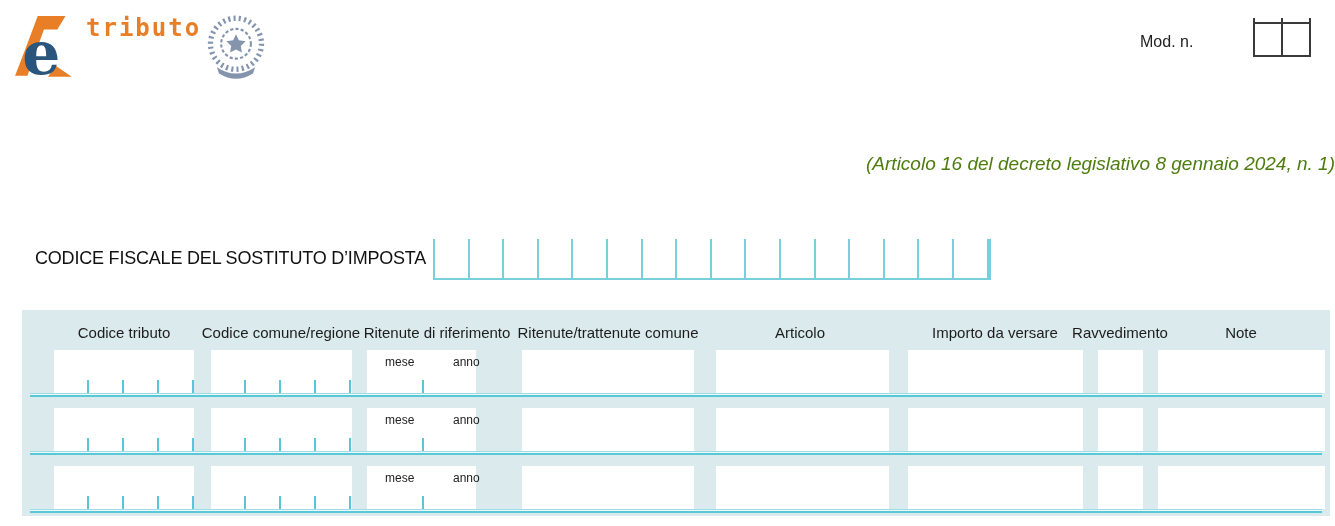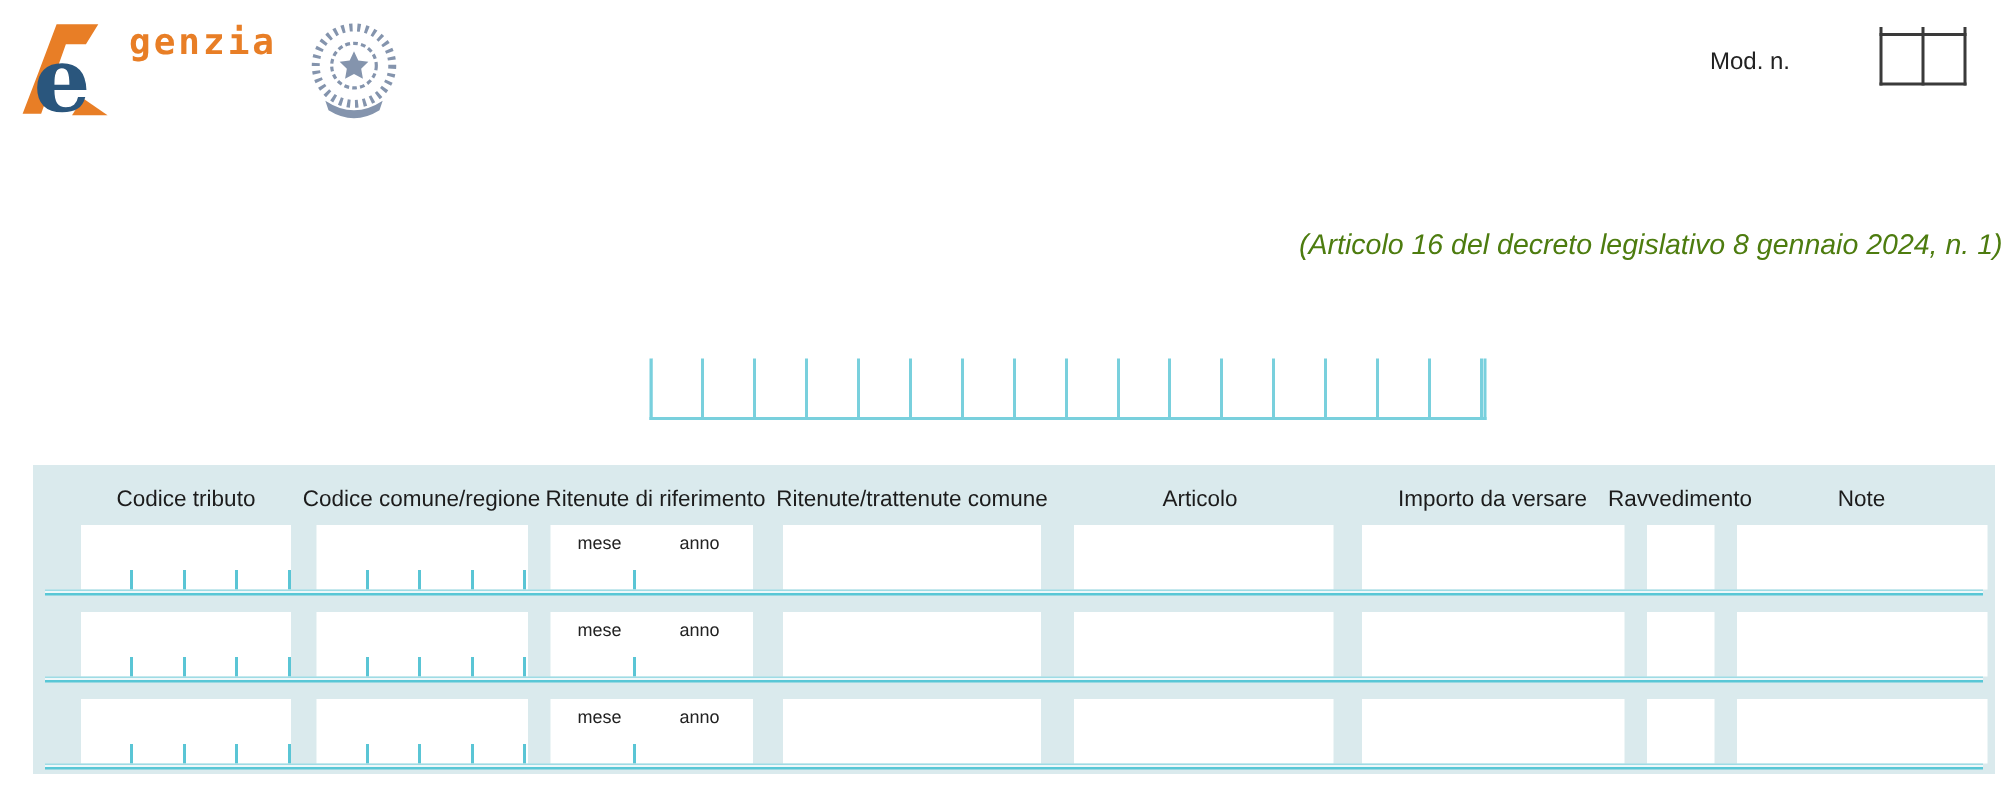--- a/index.html
+++ b/index.html
@@ -38,59 +38,60 @@
   .cellbox{position:absolute;height:43px;background:#fff;}
   .comb4{background-image:repeating-linear-gradient(to right,transparent 0 33px,#5ac5d5 33px 35px);
     background-size:200px 13px;background-position:left bottom;background-repeat:no-repeat;}
   .period{font-size:12px;color:#222;}
   .period .sub{position:absolute;top:5px;}
   .period .mese{left:18px;} .period .anno{left:86px;}
   .period::after{content:"";position:absolute;left:55px;bottom:0;width:2px;height:13px;background:#5ac5d5;}
   
   .c-trib{left:32px;width:140px;}
   .c-com {left:189px;width:141px;}
-  .c-per {left:345px;width:135px;}
+  .c-per {left:345px;width:109px;}
   .c-rit {left:500px;width:172px;}
   .c-int {left:694px;width:173px;}
   .c-imp {left:886px;width:175px;}
   .c-rav {left:1076px;width:45px;}
   .c-note{left:1136px;width:167px;}
 </style>
 </head>
 <body>
 
 <div class="page">
 
   <div class="logo">
     <svg class="monogram" width="66" height="70" viewBox="0 0 64 68">
       <path d="M1 62 L11 36 L23 4 L50 4 L42 17 L29 17 L13 62 Z" fill="#e87e26"></path>
       <path d="M40 52 L56 63 L33 63 Z" fill="#e87e26"></path>
       <text x="8" y="60" font-family="DejaVu Serif, serif" font-size="58" font-weight="bold" fill="#2a567d">e</text>
     </svg>
     <div class="brand">
-      <span class="l1">genzia</span>
+      <span class="l1">tributo</span>
     </div>
     <svg class="emblem" width="64" height="68" viewBox="0 0 60 64">
       <circle cx="30" cy="28" r="24" fill="none" stroke="#8494ad" stroke-width="5" stroke-dasharray="2 3"></circle>
       <circle cx="30" cy="28" r="14" fill="none" stroke="#8494ad" stroke-width="2" stroke-dasharray="3 2"></circle>
       <polygon points="30,19 32.7,24.8 39,25.6 34.5,30 35.6,36.3 30,33.3 24.4,36.3 25.5,30 21,25.6 27.3,24.8" fill="#8494ad"></polygon>
       <path d="M12 50 Q30 62 48 50 L46 56 Q30 66 14 56 Z" fill="#8494ad"></path>
     </svg>
   </div>
 
   <div class="mod-label">Mod. n.</div>
   <div class="mod-box">
     <span class="topline"></span>
     <span class="v v0"></span>
     <span class="v v1"></span>
     <span class="v v2"></span>
   </div>
 
   <div class="subtitle">(Articolo 16 del decreto legislativo 8 gennaio 2024, n. 1)</div>
 
+  <div class="cf-label">CODICE FISCALE DEL SOSTITUTO D’IMPOSTA</div>
   <div class="cf-comb"></div>
 
   <div class="tbl" style="background: rgb(218, 234, 237);">
     <div class="col-h" style="left:102px">Codice tributo</div>
     <div class="col-h" style="left:259px">Codice comune/regione</div>
     <div class="col-h" style="left:415px">Ritenute di riferimento</div>
     <div class="col-h" style="left:586px">Ritenute/trattenute comune</div>
     <div class="col-h" style="left:778px">Articolo</div>
     <div class="col-h" style="left:973px">Importo da versare</div>
     <div class="col-h" style="left:1098px">Ravvedimento</div>

